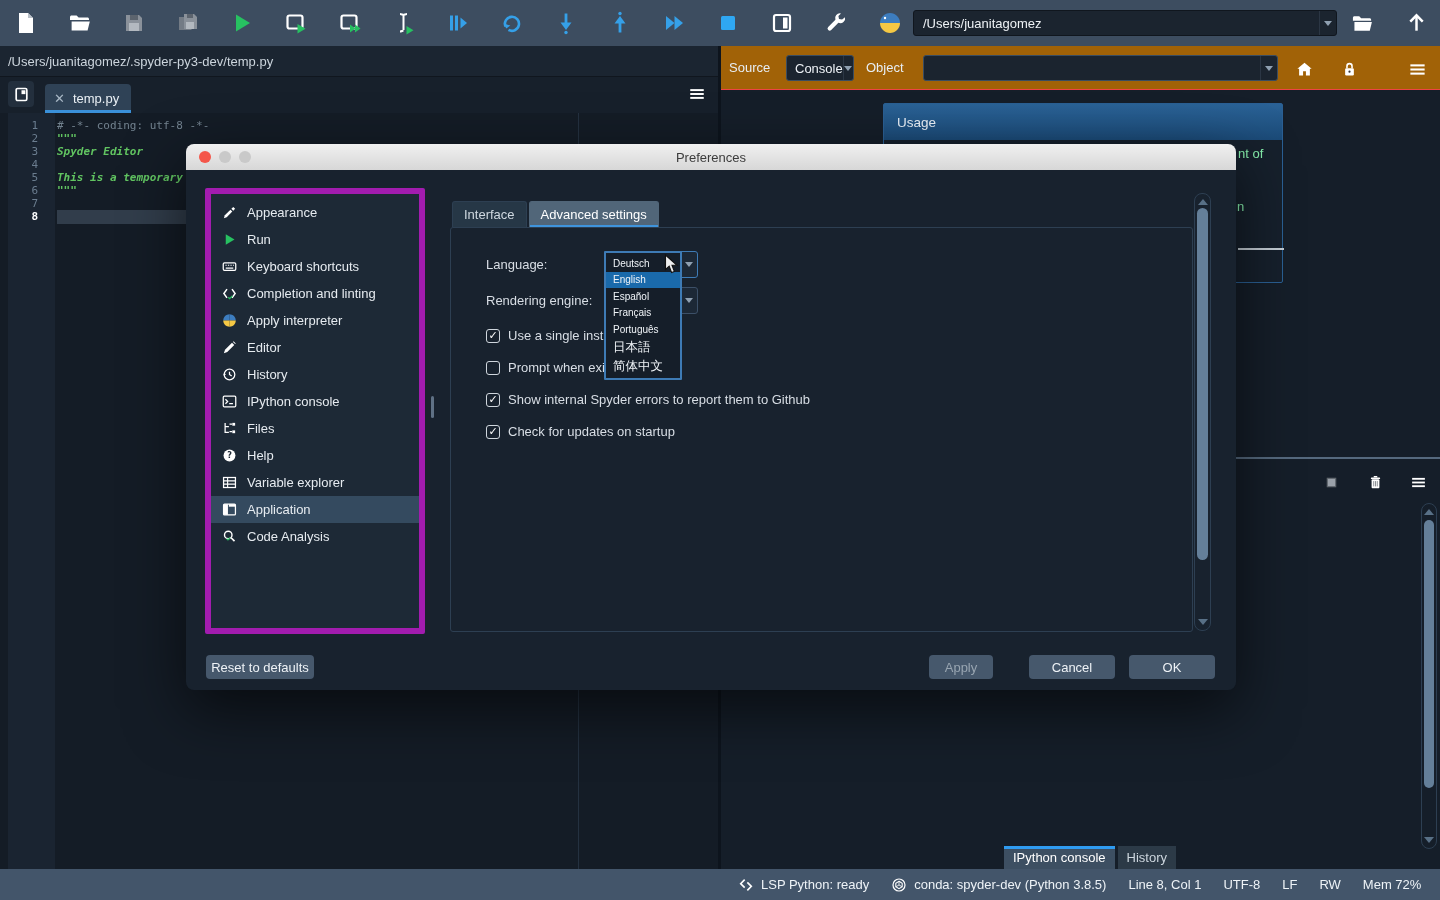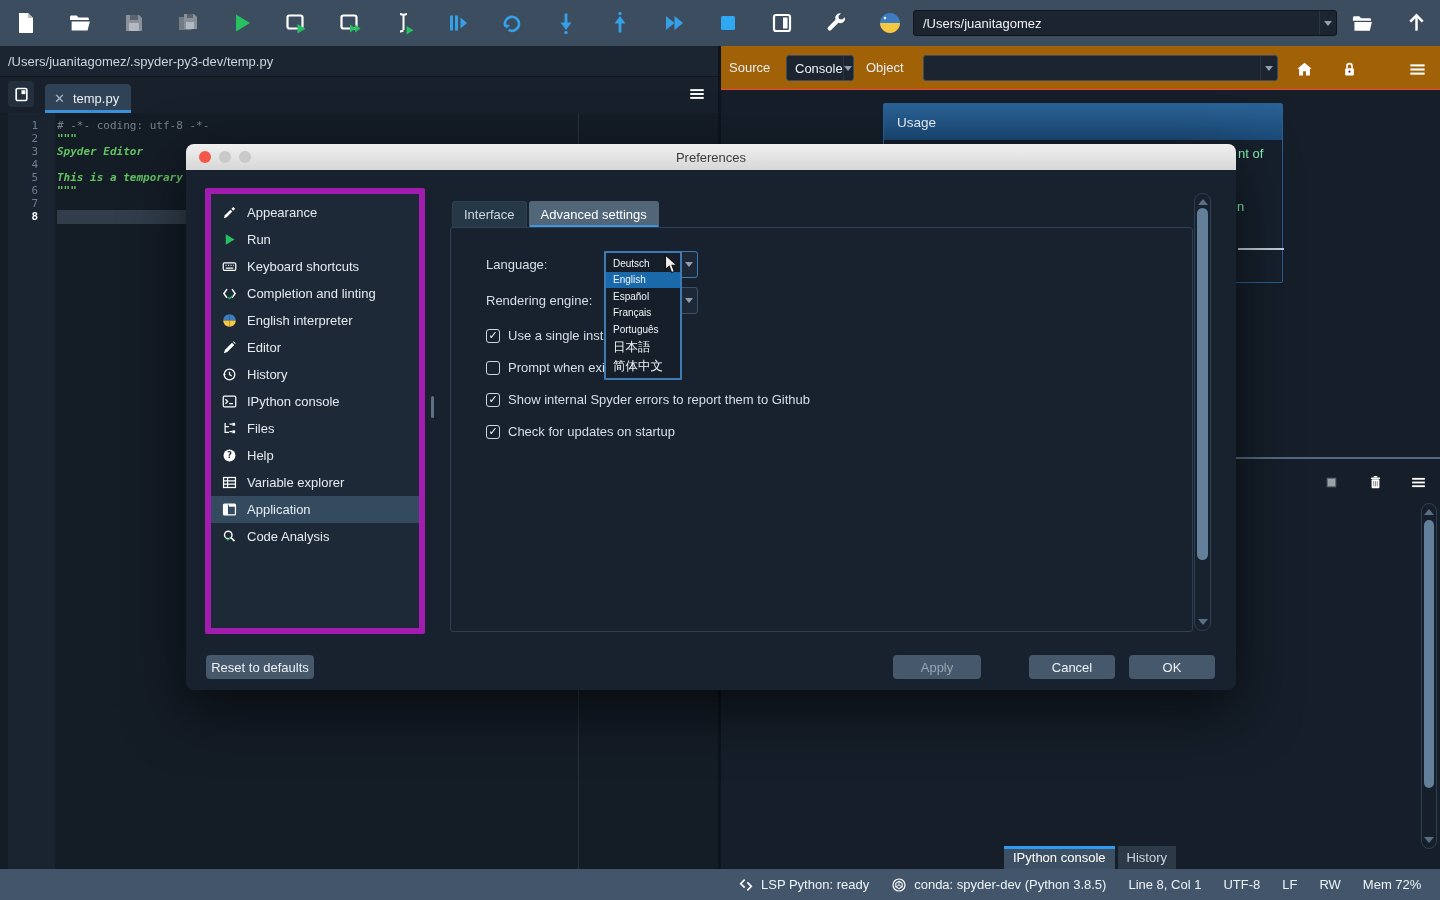--- a/index.html
+++ b/index.html
@@ -575,21 +575,21 @@
 
       <div class="pref-item">
         <span class="ico">
           <svg viewBox="0 0 24 24">
             <path d="M12 2c-5.5 0-10 4.5-10 10h10z" fill="#3d7dbf"></path>
             <path d="M12 2c5.5 0 10 4.5 10 10H12z" fill="#3d7dbf"></path>
             <path d="M12 22c5.5 0 10-4.5 10-10H12z" fill="#f5c844"></path>
             <path d="M12 22C6.5 22 2 17.5 2 12h10z" fill="#f5c844"></path>
           </svg>
         </span>
-        <span>English interpreter</span>
+        <span>Apply interpreter</span>
       </div>
 
       <div class="pref-item">
         <span class="ico">
           <svg viewBox="0 0 24 24">
             <path d="M3 21l1.8-5.4L16 4.4l3.6 3.6L8.4 19.2z" fill="#ffffff"></path>
             <path d="M17.5 3l3.5 3.5 1-1L18.5 2z" fill="#ffffff"></path>
           </svg>
         </span>
         <span>Editor</span>
@@ -764,16 +764,16 @@
       </div>
     </div>
 
   <div class="cursor">
     <svg width="15" height="21" viewBox="0 0 15 21">
       <path d="M1.5 1 L1.5 15.5 L5.2 12.2 L7.6 18.6 L10.4 17.5 L8 11.3 L13 11.3 Z" fill="#eeeeee" stroke="#111" stroke-width="1.1"></path>
     </svg>
   </div>
 
   <div class="dlg-btn" style="left:20px;width:108px">Reset to defaults</div>
-  <div class="dlg-btn dim" style="left:707px;width:88px">Apply</div>
+  <div class="dlg-btn dim" style="left:743px;width:64px">Apply</div>
   <div class="dlg-btn" style="left:843px;width:86px">Cancel</div>
   <div class="dlg-btn" style="left:943px;width:86px">OK</div>
 </div>
 
 </body></html>

